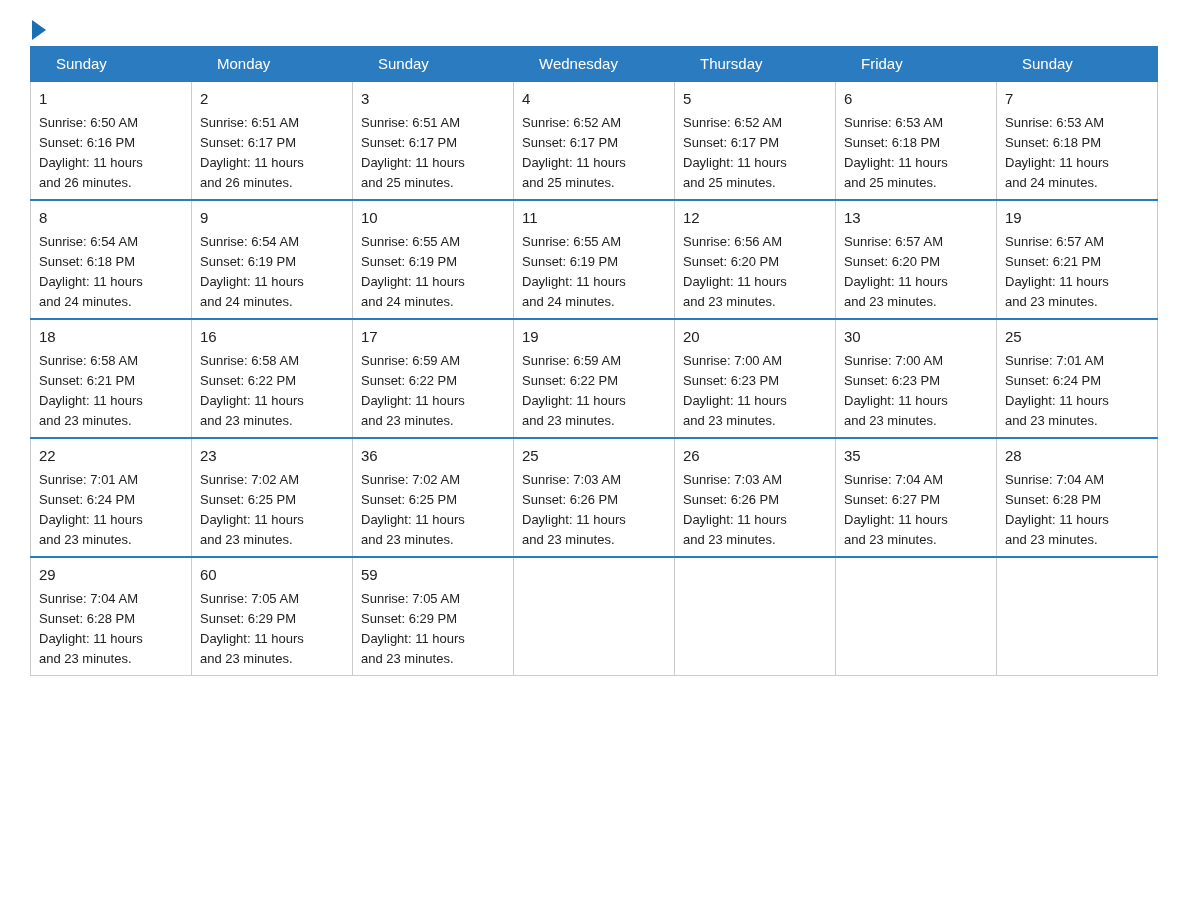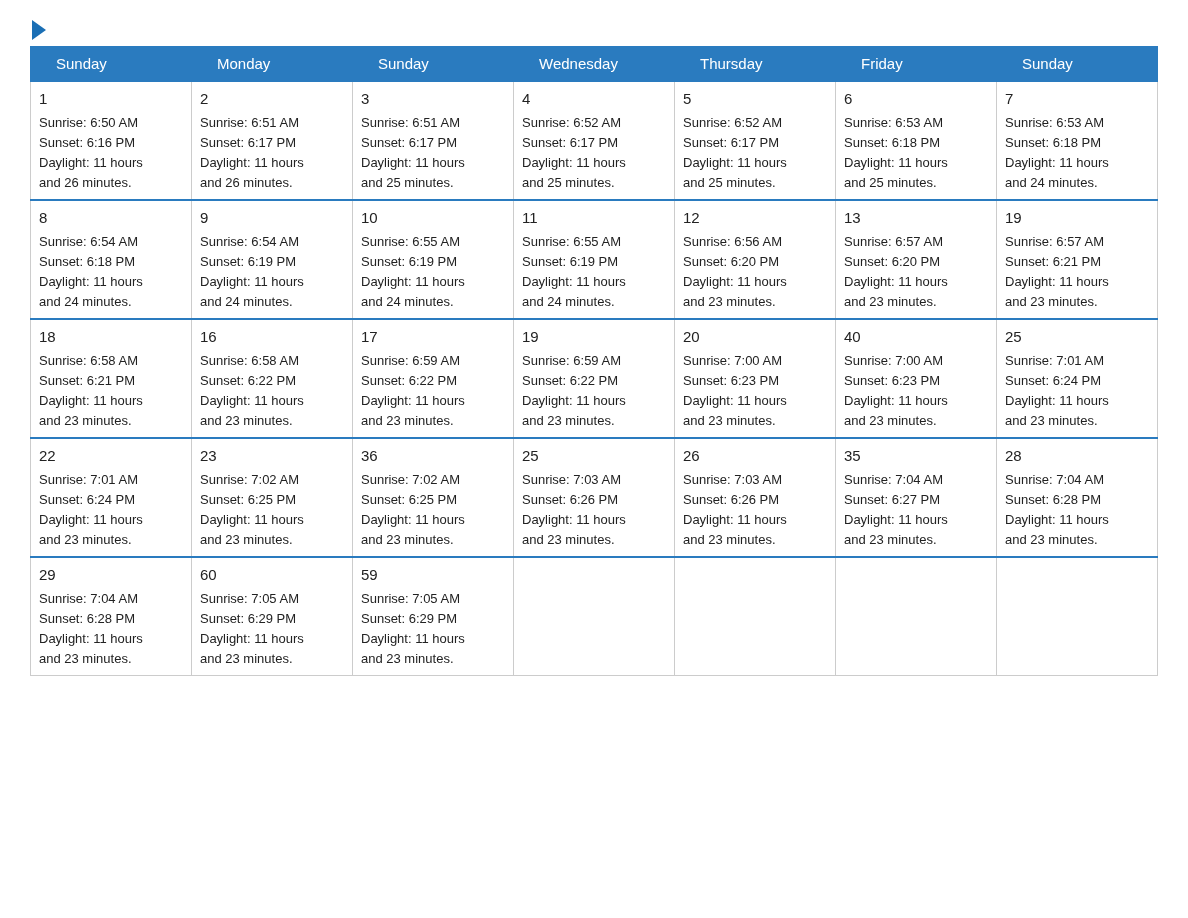--- a/index.html
+++ b/index.html
@@ -206,21 +206,21 @@
         </td>
         <td>
           <span class="day-number">19</span>
           <div class="day-info">Sunrise: 6:59 AM<br>Sunset: 6:22 PM<br>Daylight: 11 hours<br>and 23 minutes.</div>
         </td>
         <td>
           <span class="day-number">20</span>
           <div class="day-info">Sunrise: 7:00 AM<br>Sunset: 6:23 PM<br>Daylight: 11 hours<br>and 23 minutes.</div>
         </td>
         <td>
-          <span class="day-number">40</span>
+          <span class="day-number">30</span>
           <div class="day-info">Sunrise: 7:00 AM<br>Sunset: 6:23 PM<br>Daylight: 11 hours<br>and 23 minutes.</div>
         </td>
         <td>
           <span class="day-number">25</span>
           <div class="day-info">Sunrise: 7:01 AM<br>Sunset: 6:24 PM<br>Daylight: 11 hours<br>and 23 minutes.</div>
         </td>
       </tr>
       <tr>
         <td>
           <span class="day-number">22</span>

